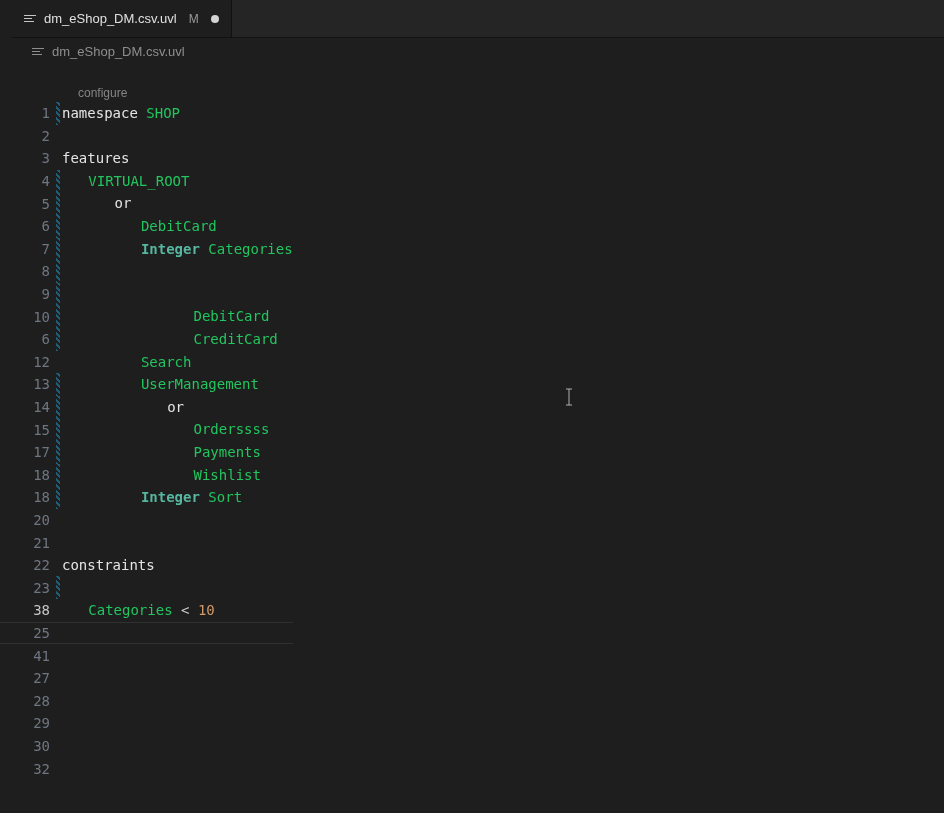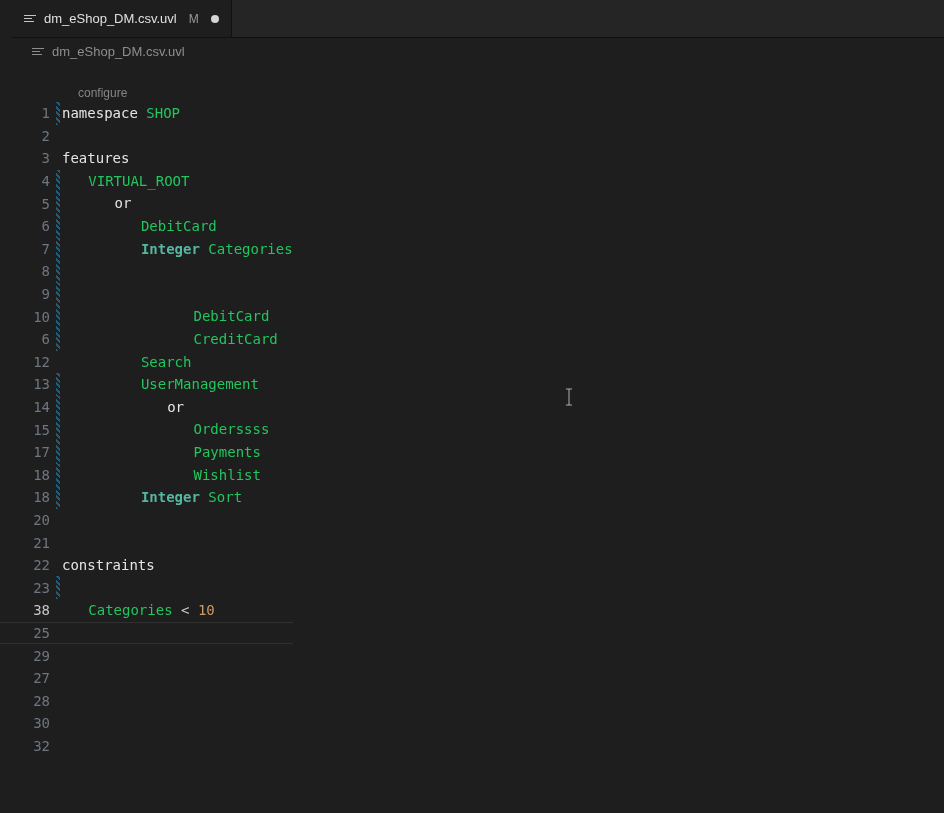--- a/index.html
+++ b/index.html
@@ -283,31 +283,36 @@
       <span class="diffmark"></span>
       <pre class="code"><span class="indent-guide"></span>   <span class="ident">Categories</span> <span class="op">&lt;</span> <span class="num">10</span></pre>
     </div>
 
     <div class="line">
         <span class="ln">25</span>
         <span class="diffmark"></span>
         <pre class="code"> </pre>
       </div>
     <div class="line">
+        <span class="ln">41</span>
+        <span class="diffmark"></span>
+        <pre class="code"> </pre>
+      </div>
+    <div class="line">
+        <span class="ln">27</span>
+        <span class="diffmark"></span>
+        <pre class="code"> </pre>
+      </div>
+    <div class="line">
+        <span class="ln">28</span>
+        <span class="diffmark"></span>
+        <pre class="code"> </pre>
+      </div>
+    <div class="line">
         <span class="ln">29</span>
-        <span class="diffmark"></span>
-        <pre class="code"> </pre>
-      </div>
-    <div class="line">
-        <span class="ln">27</span>
-        <span class="diffmark"></span>
-        <pre class="code"> </pre>
-      </div>
-    <div class="line">
-        <span class="ln">28</span>
         <span class="diffmark"></span>
         <pre class="code"> </pre>
       </div>
     <div class="line">
         <span class="ln">30</span>
         <span class="diffmark"></span>
         <pre class="code"> </pre>
       </div>
     <div class="line">
         <span class="ln">32</span>

